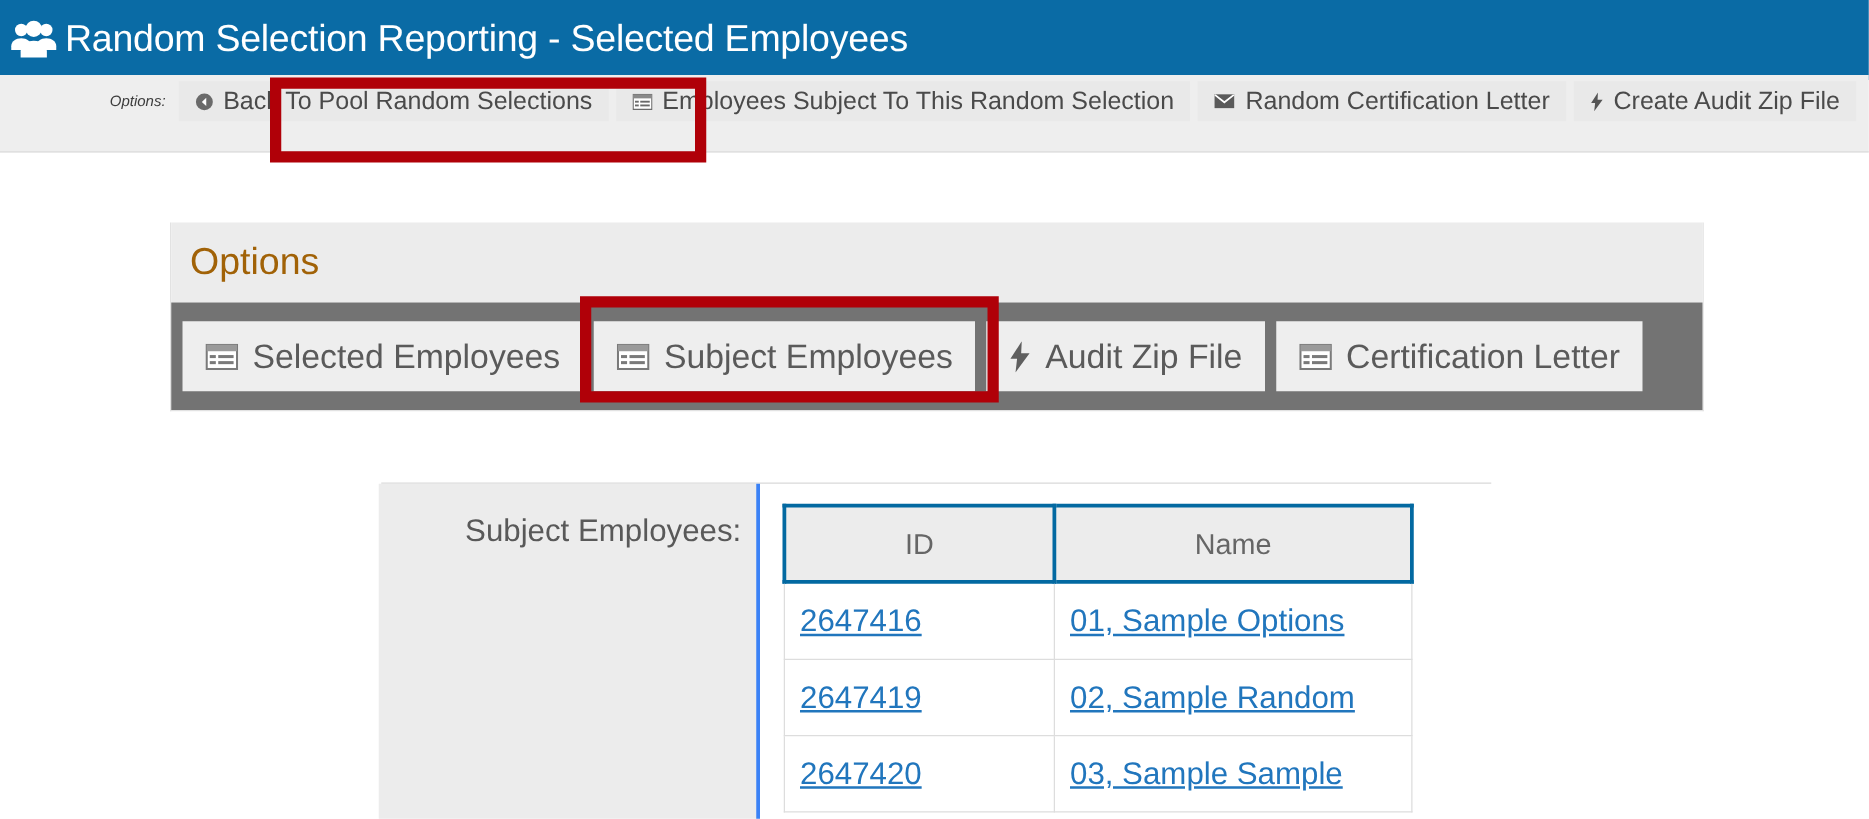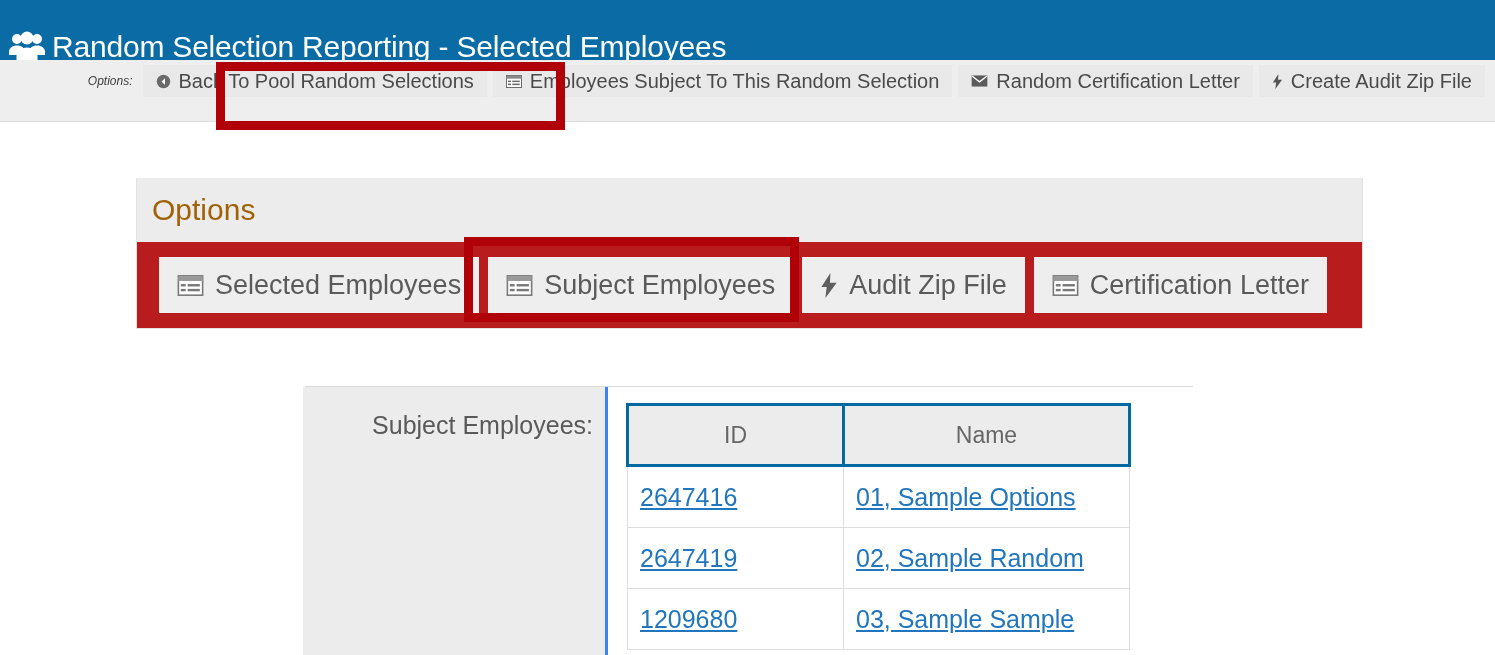--- a/index.html
+++ b/index.html
@@ -16,21 +16,21 @@
     -webkit-font-smoothing: antialiased;
   }
 
   
   .titlebar {
     position: absolute;
     left: 0; top: 0;
     width: 1495px; height: 64px;
     background: #0a6ba5;
     display: flex;
-    align-items: flex-end;
+    align-items: center;
     box-sizing: border-box;
     padding-left: 8px;
   }
   .titlebar-icon {
     width: 38px; height: 34px;
     flex: 0 0 auto;
     display: block;
     margin-right: 6px;
   }
   .titlebar-text {
@@ -114,25 +114,25 @@
     align-items: center;
     padding-left: 15px;
     box-sizing: border-box;
   }
   .panel-head-title {
     font-size: 30px;
     color: #a16207;
     font-weight: 400;
   }
   .panel-tabs {
-    background: #b91c1c;
+    background: #737373;
     height: 86px;
     display: flex;
     align-items: center;
-    padding: 0 22px;
+    padding: 0 9px;
     gap: 9px;
     box-sizing: border-box;
   }
   .tab-btn {
     background: #eeeeee;
     border: none;
     height: 56px;
     display: inline-flex;
     align-items: center;
     gap: 11px;
@@ -354,21 +354,21 @@
       <tbody>
         <tr>
           <td><span class="cell-link">2647416</span></td>
           <td><span class="cell-link">01, Sample Options</span></td>
         </tr>
         <tr>
           <td><span class="cell-link">2647419</span></td>
           <td><span class="cell-link">02, Sample Random</span></td>
         </tr>
         <tr>
-          <td><span class="cell-link">1209680</span></td>
+          <td><span class="cell-link">2647420</span></td>
           <td><span class="cell-link">03, Sample Sample</span></td>
         </tr>
       </tbody>
     </table>
   </div>
 </div>
 
 <div class="anno" id="anno-back"></div>
 <div class="anno" id="anno-subj"></div>
 

